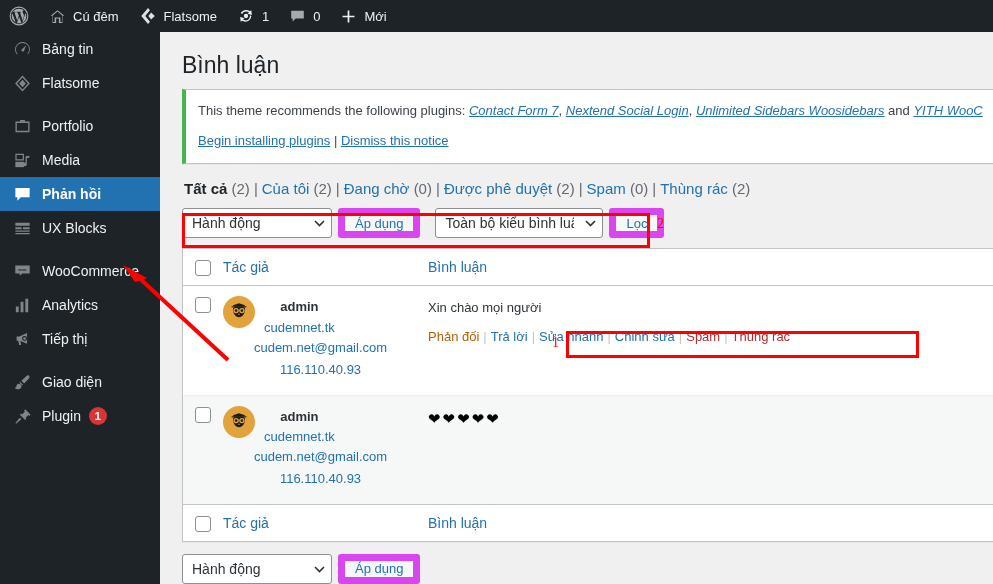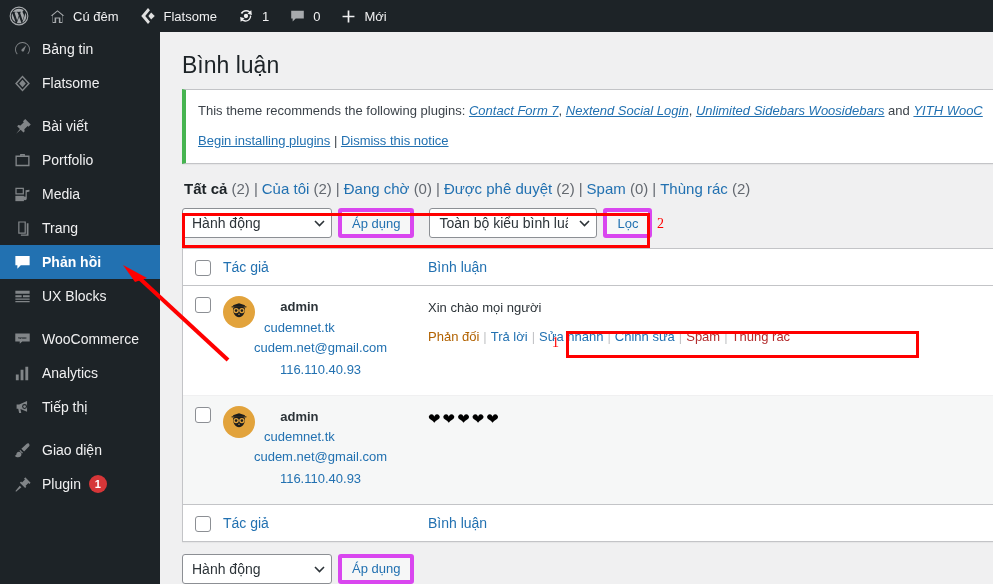--- a/index.html
+++ b/index.html
@@ -142,21 +142,21 @@
   .select-wrap .chev {
     position: absolute; right: 9px; top: 50%;
     margin-top: -3px;
     width: 9px; height: 6px;
     pointer-events: none;
   }
   .select-wrap .chev svg { display: block; }
   .btn-secondary {
     height: 30px;
     padding: 0 10px;
-    border: 4px solid #d946ef;
+    border: 7px solid #d946ef;
     border-radius: 3px;
     background: #f6f7f7;
     color: #2271b1;
     font-family: inherit; font-size: 13px;
     cursor: pointer;
     white-space: nowrap;
   }
 
   
   table.wp-list {
@@ -331,28 +331,20 @@
       <svg width="19" height="19" viewBox="0 0 20 20" fill="#a7aaad">
         <path d="M10 1.6L2.2 10 10 18.4 17.8 10 10 1.6zm0 2.2l5.7 6.2-5.7 6.2-5.7-6.2L10 3.8z"></path>
         <path d="M10 6.1L6.5 10l3.5 3.9L13.5 10 10 6.1z"></path>
       </svg>
     </span>
     <span class="mi-label">Flatsome</span>
   </div>
 
   <div class="menu-sep"></div>
 
-  <div class="menu-item">
-    <span class="mi-ico">
-      <svg width="19" height="19" viewBox="0 0 20 20" fill="#a7aaad">
-        <path d="M12.9 2.1L10.5 4.5l.9.9-3.5 3.5-2.2-.4-1.3 1.3 2.9 2.9-4 4.8 4.8-4 2.9 2.9 1.3-1.3-.4-2.2 3.5-3.5.9.9 2.4-2.4-4.8-4.8z"></path>
-      </svg>
-    </span>
-    <span class="mi-label">Bài viết</span>
-  </div>
 
   <div class="menu-item">
     <span class="mi-ico">
       <svg width="19" height="19" viewBox="0 0 20 20" fill="#a7aaad">
         <path d="M7.5 3.2v1.6H2.6V16h14.8V4.8h-4.9V3.2h-5zm1.4 1.4h2.2v.2H8.9v-.2zM4 6.2h12v8.4H4V6.2z"></path>
       </svg>
     </span>
     <span class="mi-label">Portfolio</span>
   </div>
 
@@ -360,29 +352,20 @@
     <span class="mi-ico">
       <svg width="19" height="19" viewBox="0 0 20 20" fill="#a7aaad">
         <path d="M2.5 3h9v7h-9V3zm1.3 1.3v4.4h6.4V4.3H3.8z"></path>
         <path d="M13.2 5.6v6.7a1.9 1.9 0 10 1.3 1.8V7.6l2.8-.8V5.1l-4.1.5z"></path>
         <path d="M2.5 11.4h9V17h-9v-5.6z"></path>
       </svg>
     </span>
     <span class="mi-label">Media</span>
   </div>
 
-  <div class="menu-item">
-    <span class="mi-ico">
-      <svg width="19" height="19" viewBox="0 0 20 20" fill="#a7aaad">
-        <path d="M5.5 2.5h8v13h-8v-13zm1.3 1.3v10.4h5.4V3.8H6.8z"></path>
-        <path d="M14.5 4.5h1.8v13h-8v-1.3h6.2V4.5z"></path>
-      </svg>
-    </span>
-    <span class="mi-label">Trang</span>
-  </div>
 
   <div class="menu-item current">
     <span class="mi-ico">
       <svg width="19" height="19" viewBox="0 0 20 20" fill="#ffffff">
         <path d="M2.5 3.2h15v9.6H8.2L4.6 16.5v-3.7H2.5V3.2z"></path>
       </svg>
     </span>
     <span class="mi-label">Phản hồi</span>
   </div>
 

